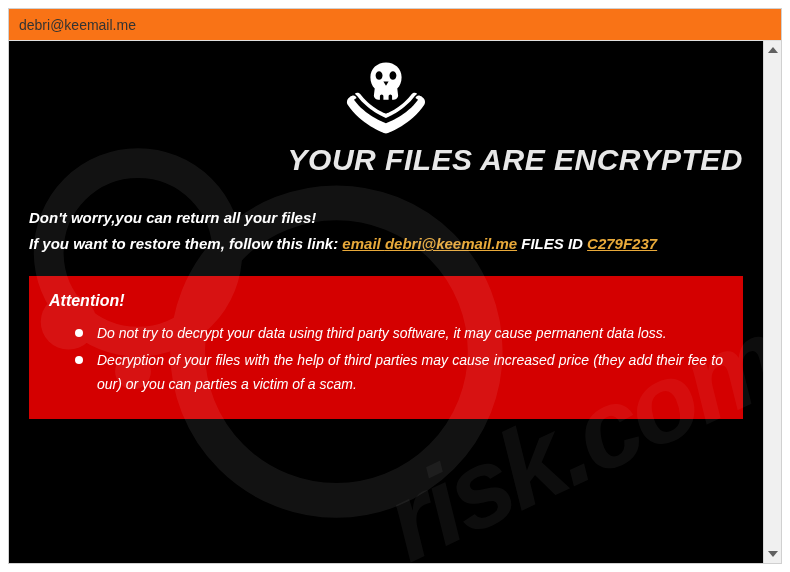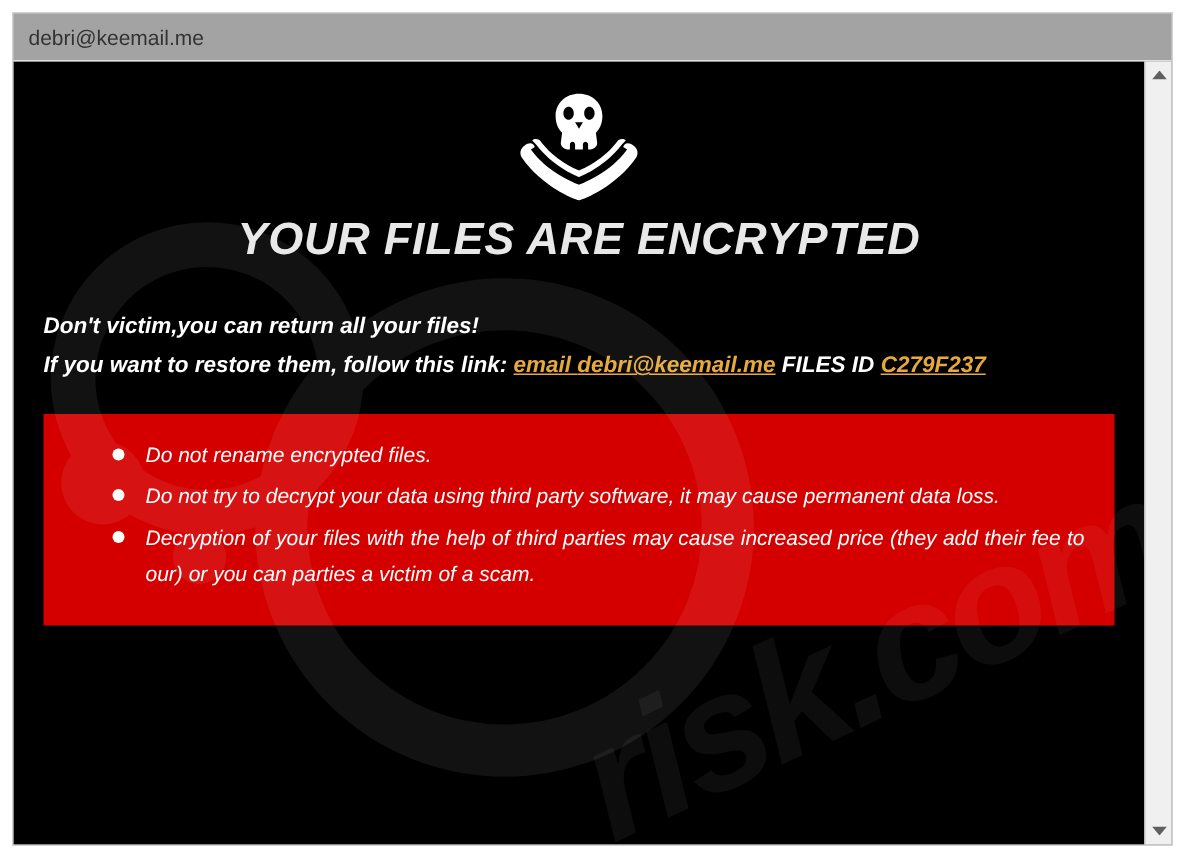--- a/index.html
+++ b/index.html
@@ -7,21 +7,21 @@
     width: 790px;
     height: 572px;
     background: #fff;
     font-family: Arial, Helvetica, sans-serif;
     overflow: hidden;
     padding: 8px;
   }
   .window {
     width: 100%;
     height: 100%;
-    background: #a3a3a3;
+    background: #f97316;
     border: 1px solid #d0d0d0;
     display: flex;
     flex-direction: column;
   }
   .titlebar {
     height: 32px;
     display: flex;
     align-items: center;
     padding: 0 10px;
     border-bottom: 1px solid #e0e0e0;
@@ -83,21 +83,21 @@
     letter-spacing: -4px;
     pointer-events: none;
   }
 
   .pirate {
     display: flex;
     justify-content: center;
     margin-bottom: 6px;
   }
   .heading {
-    text-align: center;
+    text-align: right;
     color: #e8e8e8;
     font-size: 30px;
     font-weight: bold;
     letter-spacing: 0.5px;
     margin-bottom: 28px;
     font-style: italic;
   }
   .instructions {
     color: #fff;
     font-size: 15px;
@@ -168,29 +168,29 @@
             <path d="M50 4c-10 0-18 7-18 17 0 6 2 10 5 13l-1 8c0 3 3 5 6 5h1v-4c0-1 1-2 2-2s2 1 2 2v4h6v-4c0-1 1-2 2-2s2 1 2 2v4h1c3 0 6-2 6-5l-1-8c3-3 5-7 5-13 0-10-8-17-18-17zm-8 20c-2 0-4-2-4-5s2-5 4-5 4 2 4 5-2 5-4 5zm16 0c-2 0-4-2-4-5s2-5 4-5 4 2 4 5-2 5-4 5zm-8 7l-3-5h6l-3 5z"></path>
             <path d="M8 44c-3 2-4 6-2 9 15 22 40 32 44 33V74c-3-1-24-9-37-27l3-2c-1-3-4-4-8-1zM92 44c3 2 4 6 2 9-15 22-40 32-44 33V74c3-1 24-9 37-27l-3-2c1-3 4-4 8-1z"></path>
             <path d="M14 40l3 3c12 16 30 24 33 25 3-1 21-9 33-25l3-3c-2-2-5-1-6 0-11 15-27 22-30 23-3-1-19-8-30-23-1-1-4-2-6 0z"></path>
           </g>
         </svg>
       </div>
 
       <div class="heading">YOUR FILES ARE ENCRYPTED</div>
 
       <div class="instructions">
-        <div>Don't victim,you can return all your files!</div>
+        <div>Don't worry,you can return all your files!</div>
         <div>
           <span>If you want to restore them, follow this link: </span><span class="orange">email </span><span class="orange">debri@keemail.me</span><span>  FILES ID </span><span class="orange">C279F237</span>
         </div>
       </div>
 
       <div class="attention-box">
+        <div class="attention-title">Attention!</div>
         <ul class="attention-list">
-          <li>Do not rename encrypted files.</li>
           <li>Do not try to decrypt your data using third party software, it may cause permanent data loss.</li>
           <li>Decryption of your files with the help of third parties may cause increased price (they add their fee to our) or you can parties a victim of a scam.</li>
         </ul>
       </div>
 
     </div>
     <div class="scrollbar">
       <div class="scroll-arrow up">
         <svg width="10" height="6" viewBox="0 0 10 6">
             <path d="M0 6 L5 0 L10 6 Z" fill="#606060"></path>

